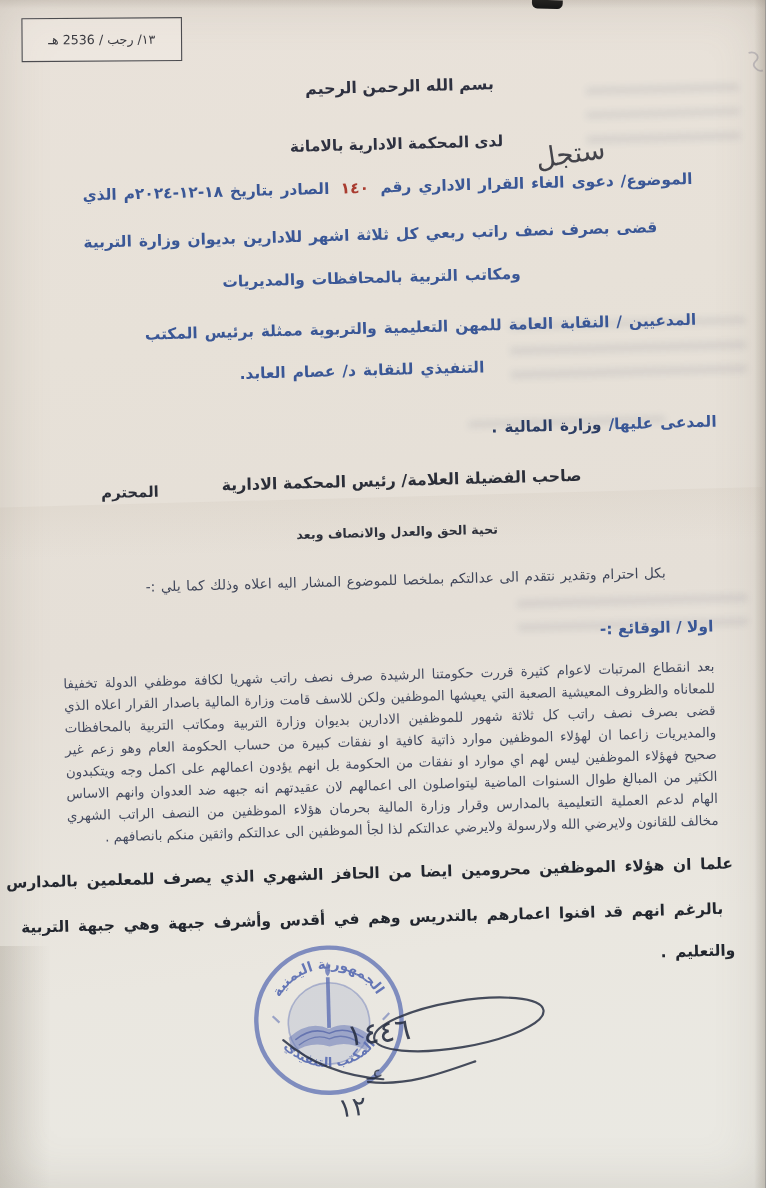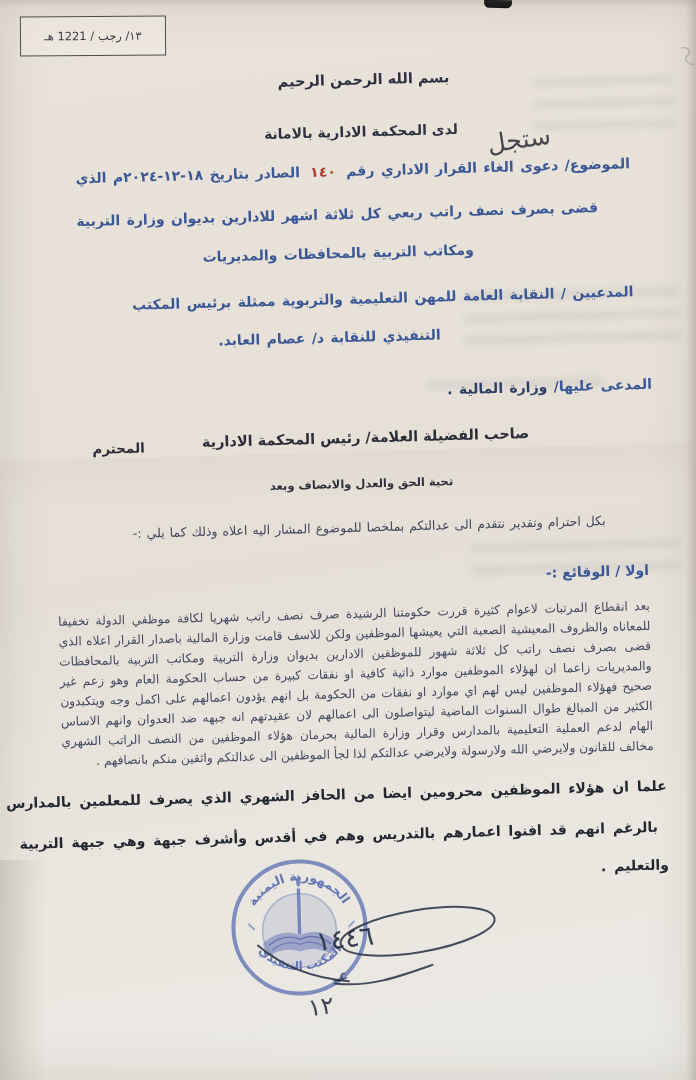--- a/index.html
+++ b/index.html
@@ -58,21 +58,21 @@
 
   <div class="notch"></div>
   <svg class="scribble" viewBox="0 0 18 26">
     <path d="M3,4 C10,2 14,8 9,12 C5,16 12,22 16,20" stroke="#9a98a0" stroke-width="1.6" fill="none" opacity=".55"></path>
   </svg>
   <div class="edge-right"></div>
   <div class="edge-bl"></div>
   <div class="edge-top"></div>
 
   <div class="datebox">
-    <span>١٣/ رجب / 1221 هـ</span>
+    <span>١٣/ رجب / 2536 هـ</span>
   </div>
 
   <div class="rot">
 
     <div class="band"></div>
 
     <div class="ghost" style="left:545px;top:84px;width:140px;height:60px;"></div>
     <div class="ghost" style="left:470px;top:296px;width:215px;height:66px;"></div>
     <div class="ghost" style="left:430px;top:384px;width:180px;height:14px;"></div>
     <div class="ghost" style="left:470px;top:548px;width:210px;height:30px;"></div>

